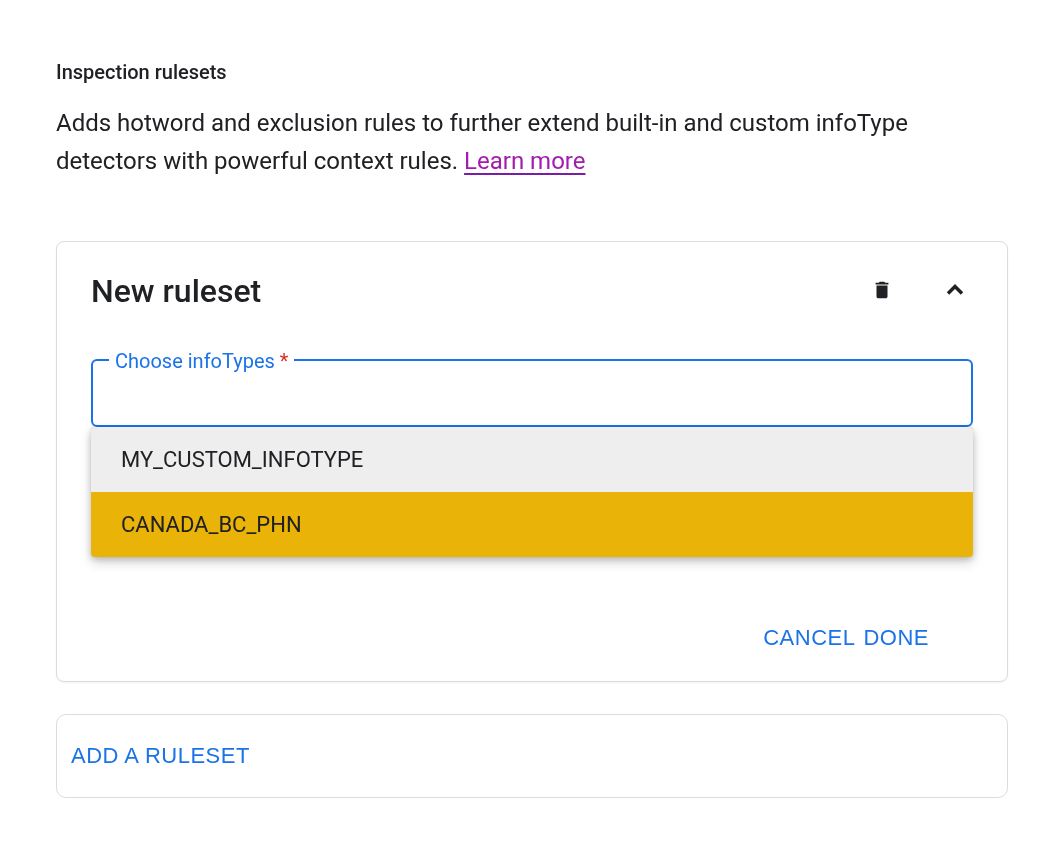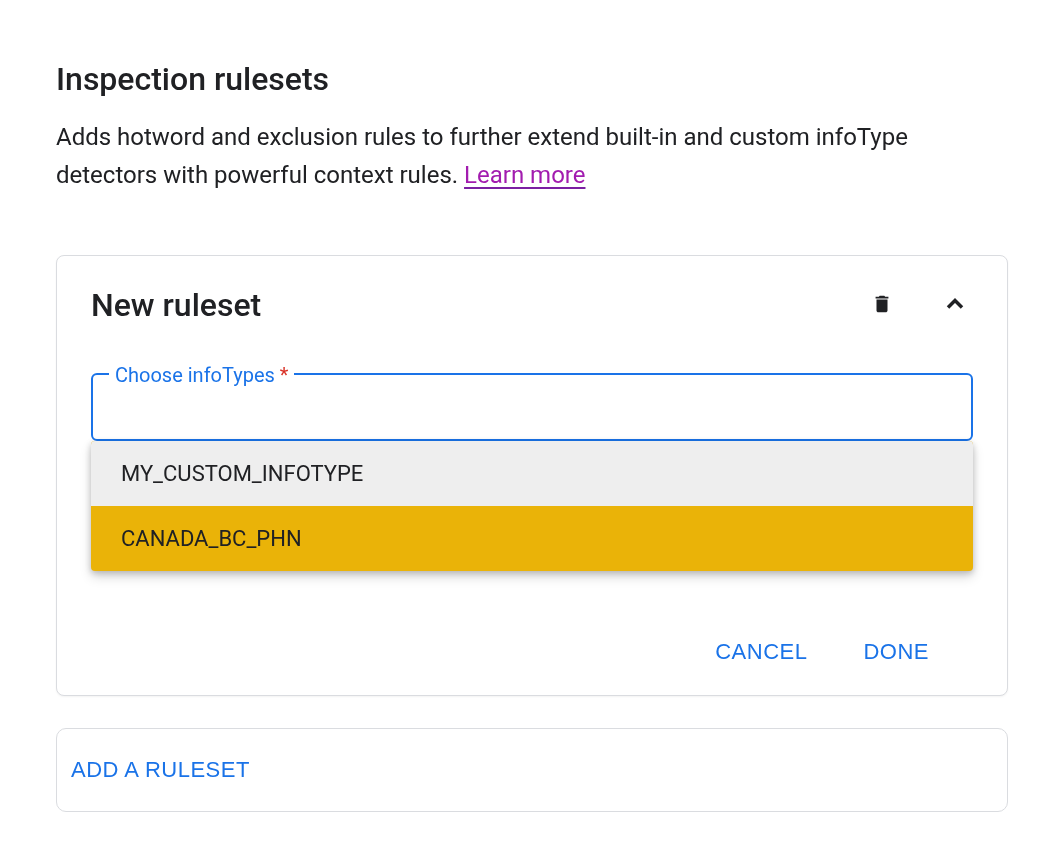--- a/index.html
+++ b/index.html
@@ -7,21 +7,21 @@
       padding: 0;
       box-sizing: border-box;
     }
     body {
       font-family: 'Google Sans', Roboto, Arial, sans-serif;
       background: #fff;
       padding: 60px 56px;
       color: #202124;
     }
     .section-title {
-      font-size: 32px;
+      font-size: 20px;
       font-weight: 500;
       color: #202124;
       margin-bottom: 20px;
     }
     .description {
       font-size: 24px;
       line-height: 1.6;
       color: #202124;
       margin-bottom: 60px;
     }
@@ -123,21 +123,20 @@
     }
     .dropdown-option.highlighted {
       background: #eeeeee;
     }
     .spacer {
       height: 130px;
     }
     .card-actions {
       display: flex;
       justify-content: flex-end;
-      gap: 48px;
       padding-right: 40px;
     }
     .text-button {
       background: none;
       border: none;
       color: #1a73e8;
       font-size: 22px;
       font-weight: 500;
       letter-spacing: 0.5px;
       cursor: pointer;

